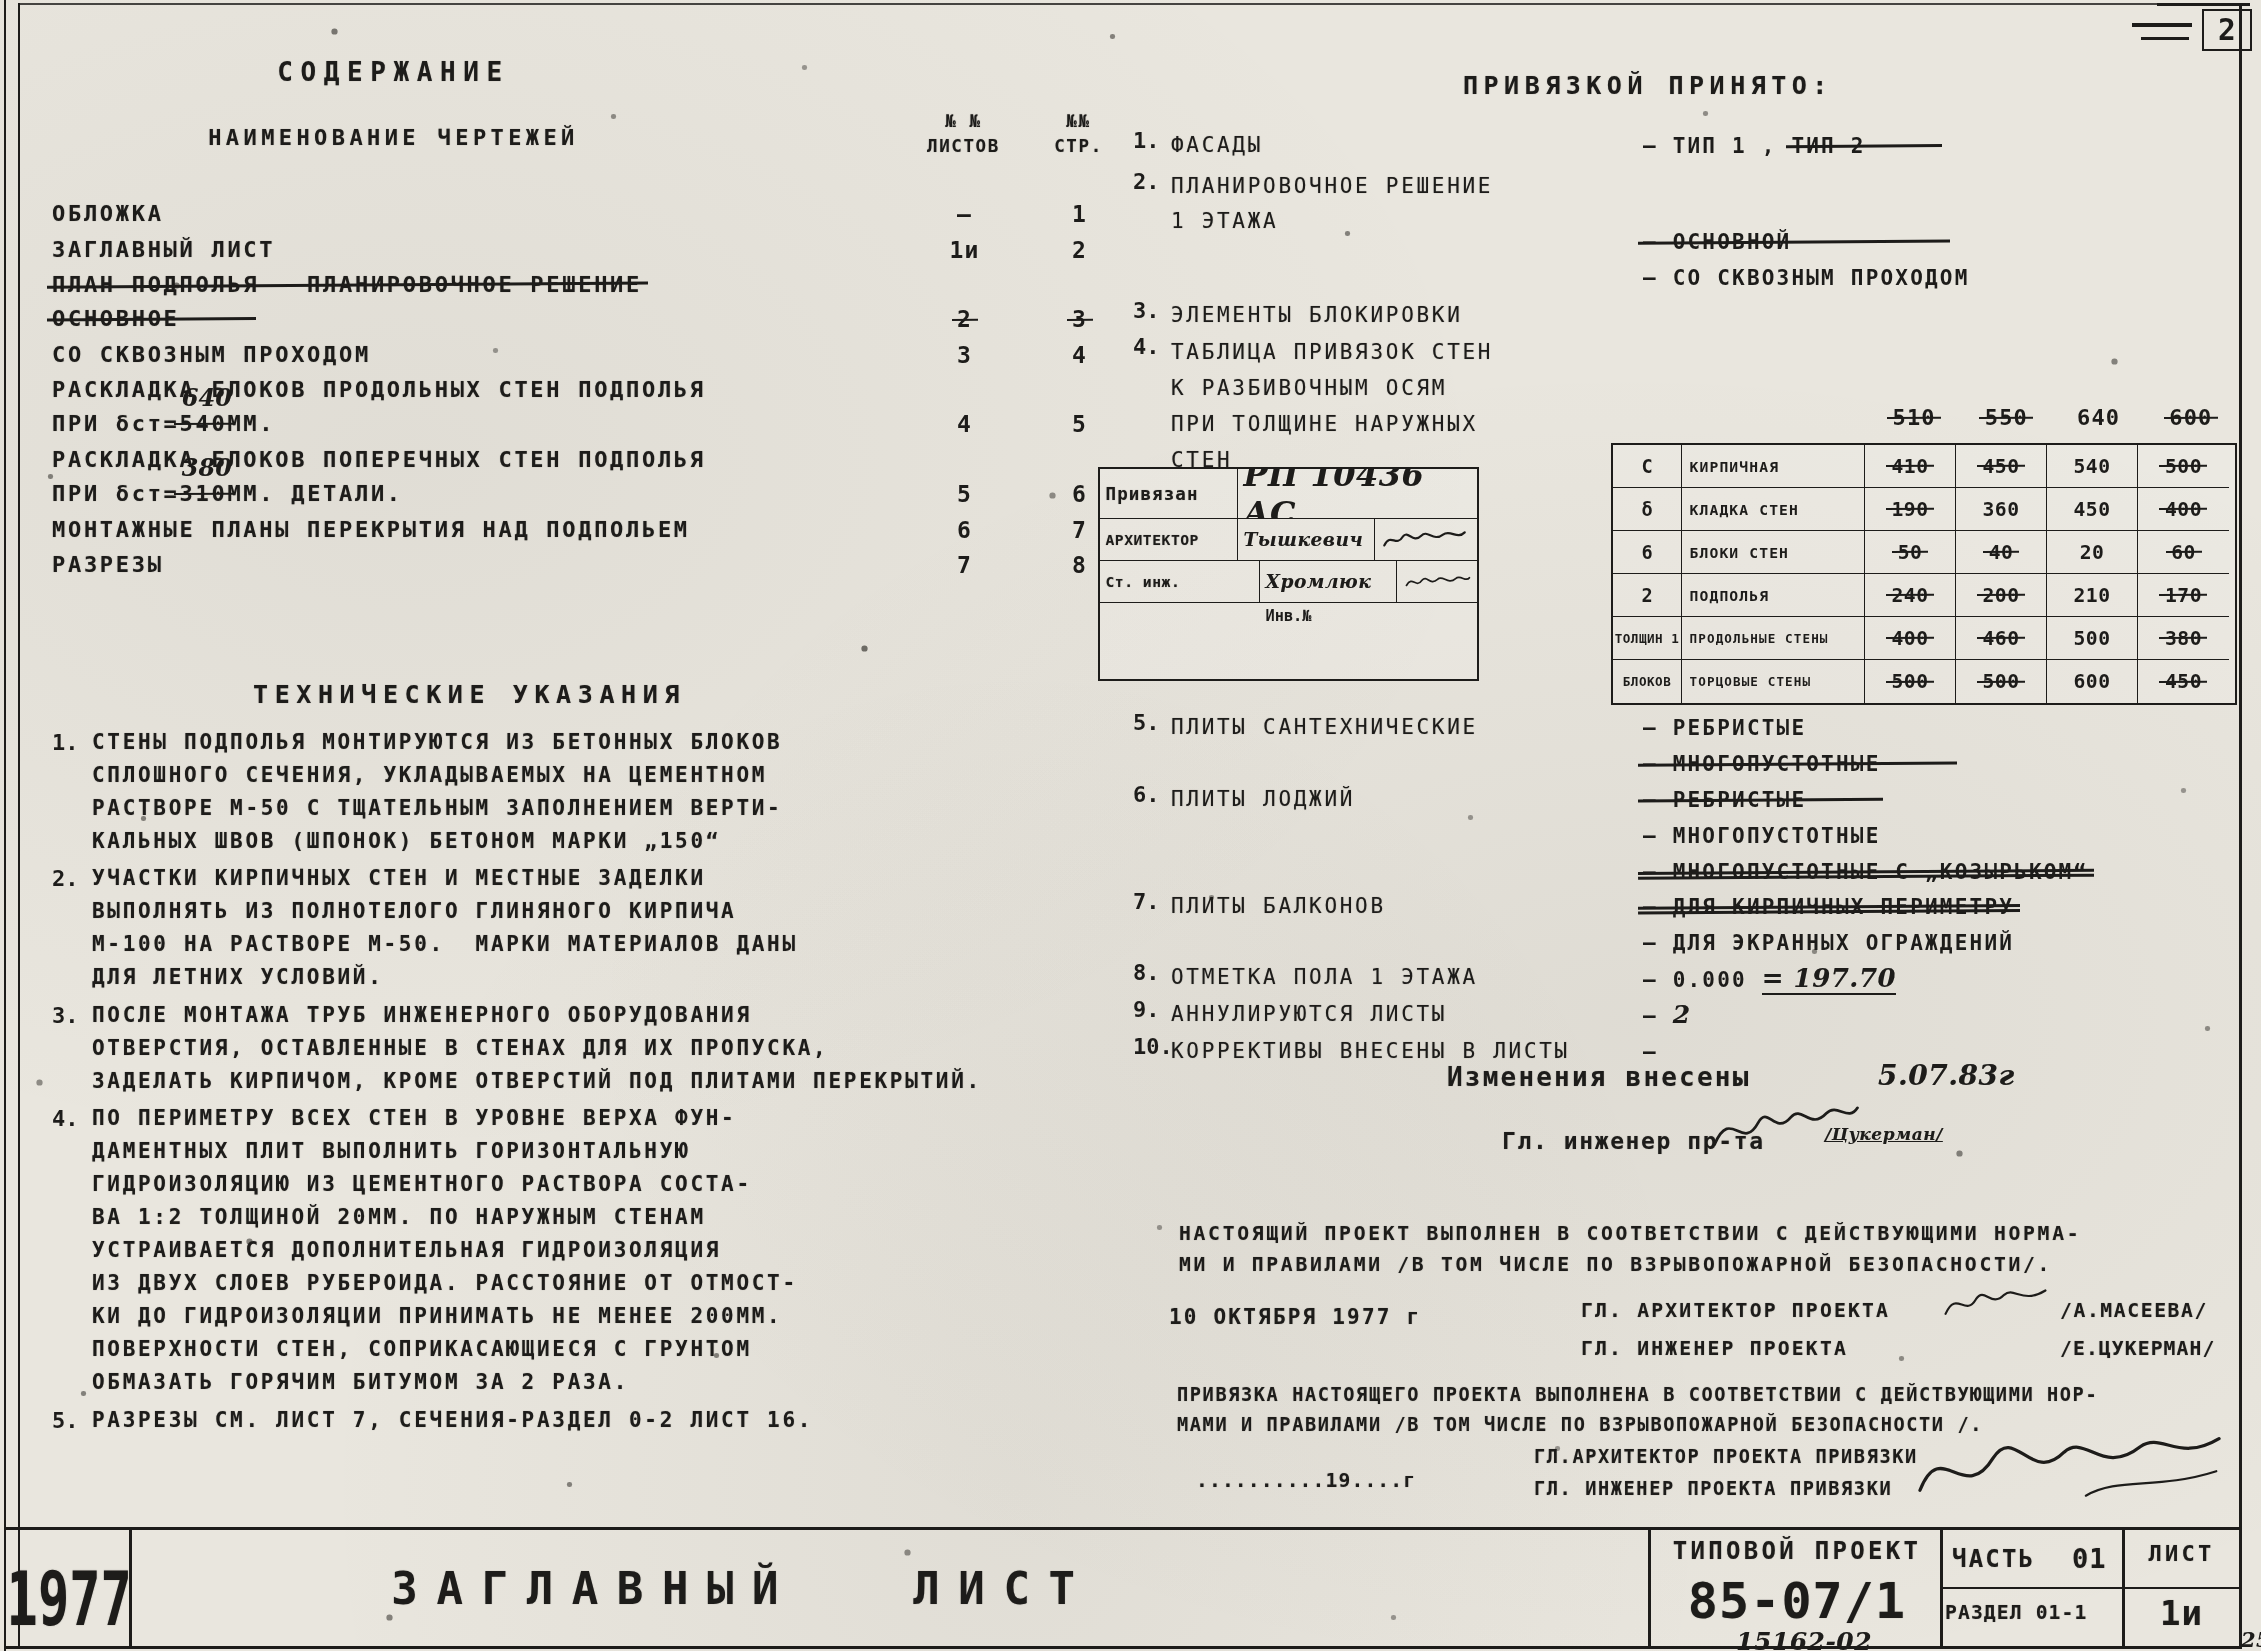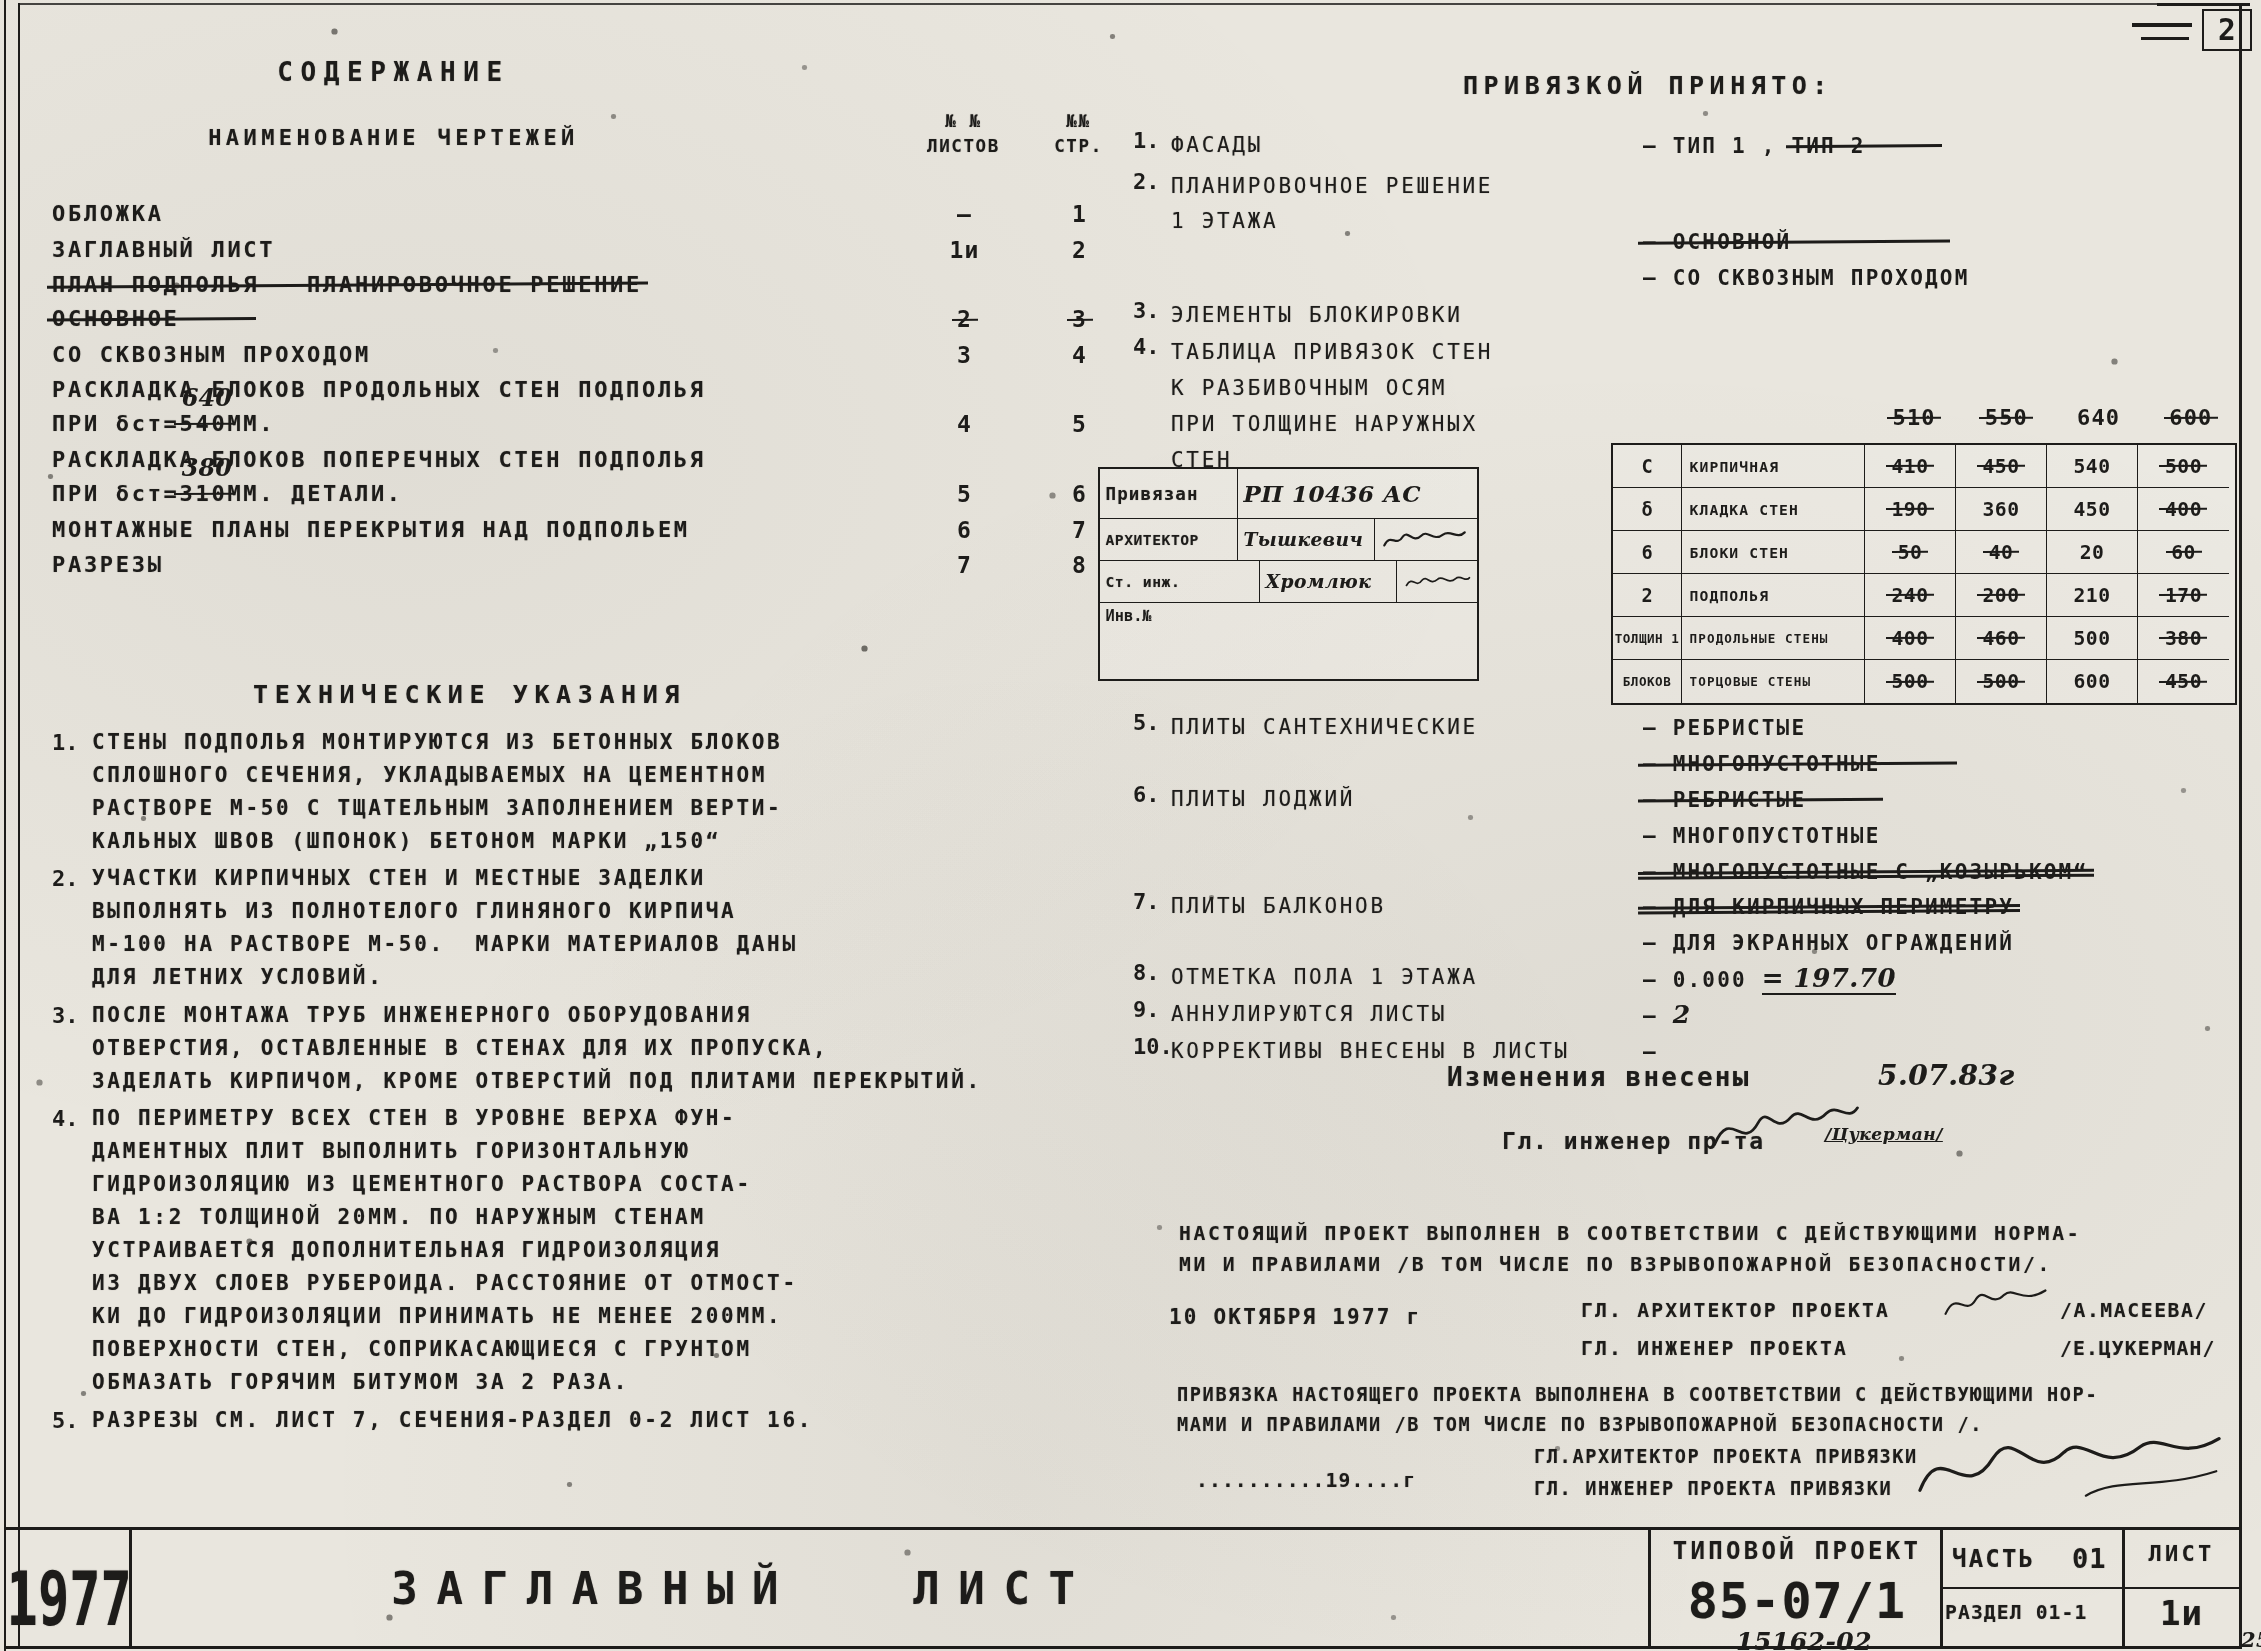--- a/index.html
+++ b/index.html
@@ -251,41 +251,41 @@
   <div class="thick-row">
     <div><span class="x thin">510</span></div>
     <div><span class="x thin">550</span></div>
     <div><span>640</span></div>
     <div><span class="x thin">600</span></div>
   </div>
 
   <div class="stamp">
     <div class="strow" style="height:50px;">
       <div class="stc t" style="width:138px;font-size:17.5px;letter-spacing:1.1px;font-weight:700;">Привязан</div>
-      <div class="stc hand" style="flex:1;font-size:23px;text-align:center;">РП 10436 АС</div>
+      <div class="stc hand" style="flex:1;font-size:32px;">РП 10436 АС</div>
     </div>
     <div class="strow" style="height:42px;">
       <div class="stc t" style="width:138px;font-size:14.7px;letter-spacing:0.5px;">АРХИТЕКТОР</div>
       <div class="stc hand" style="width:137px;font-size:18.6px;">Тышкевич</div>
       <div class="stc" style="flex:1;">
         <svg class="sig" width="87" height="24" viewBox="0 0 160 44">
           <path d="M6 32 C18 8 28 36 40 16 C50 2 58 30 74 14 C86 2 96 26 114 12 C128 2 140 22 154 8" fill="none" stroke="#1d1c1a" stroke-width="4" stroke-linecap="round"></path>
         </svg>
       </div>
     </div>
     <div class="strow" style="height:42px;">
       <div class="stc t" style="width:160px;font-size:14.7px;letter-spacing:0.5px;">Ст. инж.</div>
       <div class="stc hand" style="width:137px;font-size:18.6px;">Хромлюк</div>
       <div class="stc" style="flex:1;">
         <svg class="sig" width="87" height="24" viewBox="0 0 160 44">
           <path d="M8 30 C22 6 30 38 44 18 C56 4 62 32 80 16 C92 4 104 30 122 14 C134 4 146 24 154 12" fill="none" stroke="#1d1c1a" stroke-width="4" stroke-linecap="round"></path>
         </svg>
       </div>
     </div>
-    <div class="strow" style="height:73px;align-items:flex-start;">
+    <div class="strow" style="height:73px;align-items:flex-start;justify-content:center;">
       <div class="stc" style="border-right:none;font-size:15.3px;font-weight:700;align-items:flex-start;padding-top:4.4px;">Инв.№</div>
     </div>
   </div>
 
   <div class="wtable">
     <div class="wrow">
       <div class="wc1">С</div>
       <div class="wc2">КИРПИЧНАЯ</div>
       <div class="wv">
           <span class="x thin">410</span>

